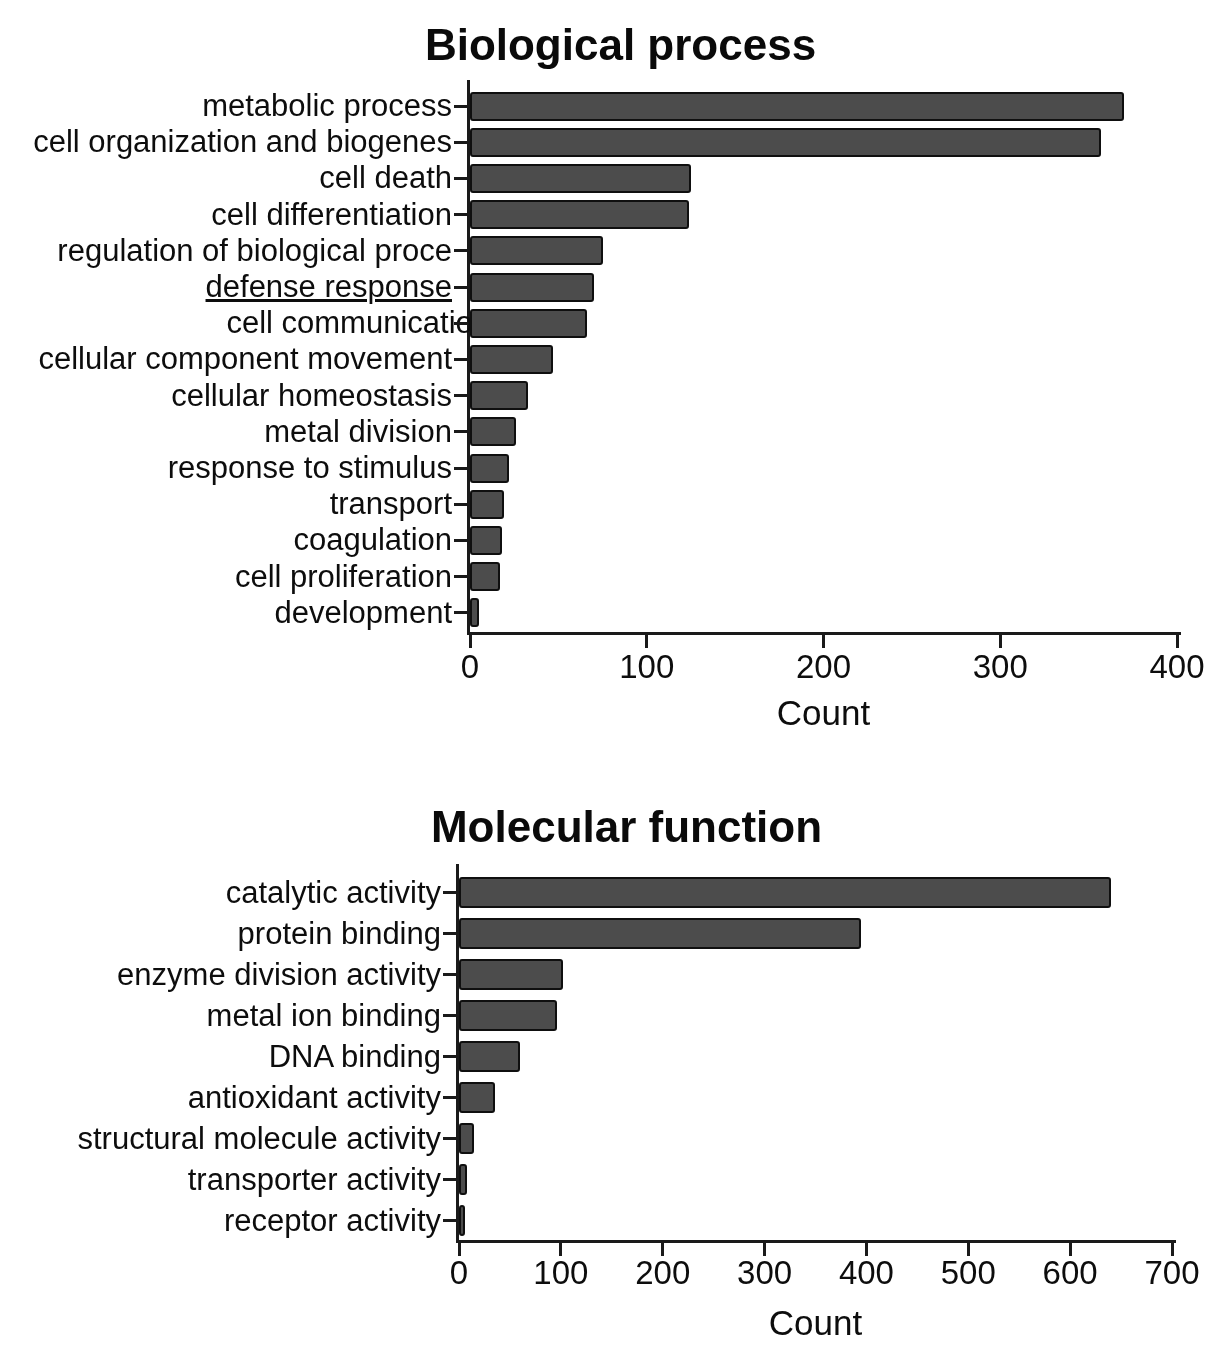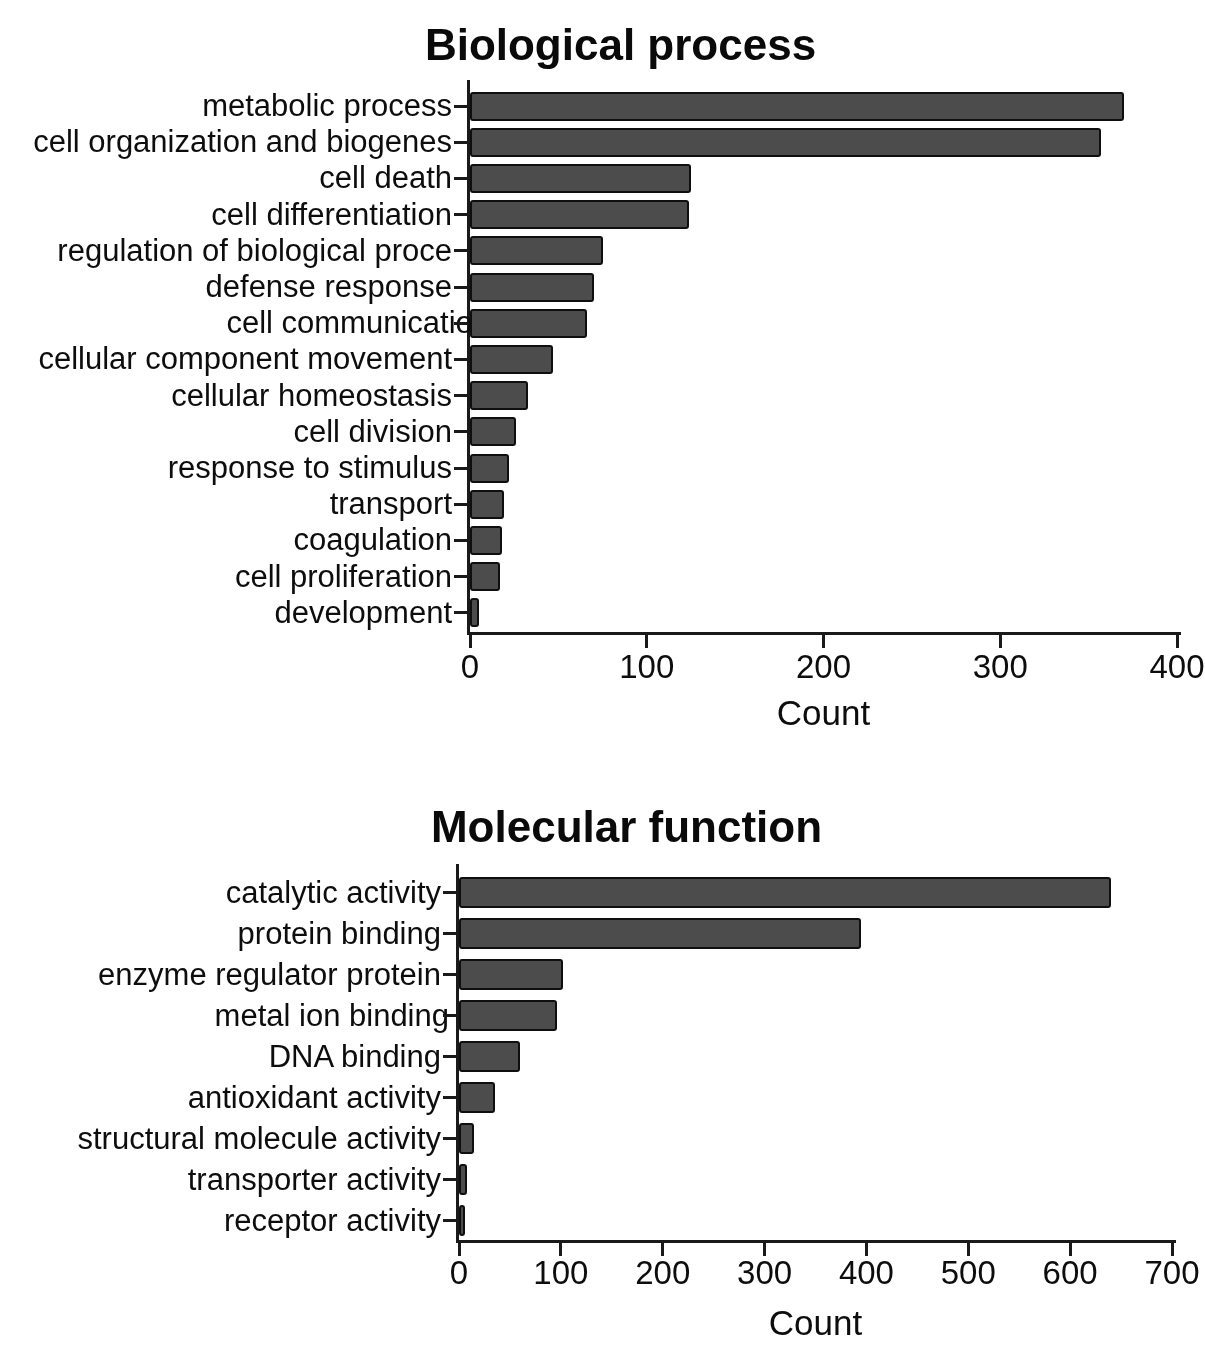--- a/index.html
+++ b/index.html
@@ -64,33 +64,33 @@
       <div class="bar" style="left: 470px; top: 127.8px; width: 630.997px; height: 29px;"></div>
       <div class="cat-label" style="left: 0px; width: 452px; top: 160.4px; height: 36.2px; line-height: 36.2px;">cell death</div>
       <div class="ytick" style="left: 454px; top: 177px; width: 13px; height: 3px;"></div>
       <div class="bar" style="left: 470px; top: 164px; width: 220.938px; height: 29px;"></div>
       <div class="cat-label" style="left: 0px; width: 452px; top: 196.6px; height: 36.2px; line-height: 36.2px;">cell differentiation</div>
       <div class="ytick" style="left: 454px; top: 213.2px; width: 13px; height: 3px;"></div>
       <div class="bar" style="left: 470px; top: 200.2px; width: 219.17px; height: 29px;"></div>
       <div class="cat-label" style="left: 0px; width: 452px; top: 232.8px; height: 36.2px; line-height: 36.2px;">regulation of biological proce</div>
       <div class="ytick" style="left: 454px; top: 249.4px; width: 13px; height: 3px;"></div>
       <div class="bar" style="left: 470px; top: 236.4px; width: 132.562px; height: 29px;"></div>
-      <div class="cat-label" style="left: 0px; width: 452px; top: 269px; height: 36.2px; line-height: 36.2px;">defense response</div>
+      <div class="cat-label" style="left: 0px; width: 452px; top: 269px; height: 36.2px; line-height: 36.2px; text-decoration: underline;">defense response</div>
       <div class="ytick" style="left: 454px; top: 285.6px; width: 13px; height: 3px;"></div>
       <div class="bar" style="left: 470px; top: 272.6px; width: 123.725px; height: 29px;"></div>
       <div class="cat-label" style="left: 0px; width: 452px; top: 305.2px; height: 36.2px; line-height: 36.2px; margin-left: 38px;">cell communication</div>
       <div class="ytick" style="left: 454px; top: 321.8px; width: 13px; height: 3px;"></div>
       <div class="bar" style="left: 470px; top: 308.8px; width: 116.655px; height: 29px;"></div>
       <div class="cat-label" style="left: 0px; width: 452px; top: 341.4px; height: 36.2px; line-height: 36.2px;">cellular component movement</div>
       <div class="ytick" style="left: 454px; top: 358px; width: 13px; height: 3px;"></div>
       <div class="bar" style="left: 470px; top: 345px; width: 83.0725px; height: 29px;"></div>
       <div class="cat-label" style="left: 0px; width: 452px; top: 377.6px; height: 36.2px; line-height: 36.2px;">cellular homeostasis</div>
       <div class="ytick" style="left: 454px; top: 394.2px; width: 13px; height: 3px;"></div>
       <div class="bar" style="left: 470px; top: 381.2px; width: 58.3275px; height: 29px;"></div>
-      <div class="cat-label" style="left: 0px; width: 452px; top: 413.8px; height: 36.2px; line-height: 36.2px;">cell division</div>
+      <div class="cat-label" style="left: 0px; width: 452px; top: 413.8px; height: 36.2px; line-height: 36.2px;">metal division</div>
       <div class="ytick" style="left: 454px; top: 430.4px; width: 13px; height: 3px;"></div>
       <div class="bar" style="left: 470px; top: 417.4px; width: 45.955px; height: 29px;"></div>
       <div class="cat-label" style="left: 0px; width: 452px; top: 450px; height: 36.2px; line-height: 36.2px; text-align: right;">response to stimulus</div>
       <div class="ytick" style="left: 454px; top: 466.6px; width: 13px; height: 3px;"></div>
       <div class="bar" style="left: 470px; top: 453.6px; width: 38.885px; height: 29px;"></div>
       <div class="cat-label" style="left: 0px; width: 452px; top: 486.2px; height: 36.2px; line-height: 36.2px;">transport</div>
       <div class="ytick" style="left: 454px; top: 502.8px; width: 13px; height: 3px;"></div>
       <div class="bar" style="left: 470px; top: 489.8px; width: 33.5825px; height: 29px;"></div>
       <div class="cat-label" style="left: 0px; width: 452px; top: 522.4px; height: 36.2px; line-height: 36.2px;">coagulation</div>
       <div class="ytick" style="left: 454px; top: 539px; width: 13px; height: 3px;"></div>
@@ -117,24 +117,24 @@
     <h2 class="chart-title">Molecular function</h2>
     <div class="xlabel">Count</div>
   <div class="axis-line" style="left: 456px; top: 864px; width: 3px; height: 379px;"></div>
       <div class="axis-line" style="left: 456px; top: 1240px; width: 720px; height: 3px;"></div>
       <div class="cat-label" style="left: 0px; width: 441px; top: 872px; height: 41px; line-height: 41px;">catalytic activity</div>
       <div class="ytick" style="left: 443px; top: 891px; width: 13px; height: 3px;"></div>
       <div class="bar" style="left: 459px; top: 877px; width: 651.886px; height: 31px;"></div>
       <div class="cat-label" style="left: 0px; width: 441px; top: 913px; height: 41px; line-height: 41px;">protein binding</div>
       <div class="ytick" style="left: 443px; top: 932px; width: 13px; height: 3px;"></div>
       <div class="bar" style="left: 459px; top: 918px; width: 402.336px; height: 31px;"></div>
-      <div class="cat-label" style="left: 0px; width: 441px; top: 954px; height: 41px; line-height: 41px;">enzyme regulator protein</div>
+      <div class="cat-label" style="left: 0px; width: 441px; top: 954px; height: 41px; line-height: 41px;">enzyme division activity</div>
       <div class="ytick" style="left: 443px; top: 973px; width: 13px; height: 3px;"></div>
       <div class="bar" style="left: 459px; top: 959px; width: 103.894px; height: 31px;"></div>
-      <div class="cat-label" style="left: 8px; width: 441px; top: 995px; height: 41px; line-height: 41px;">metal ion binding</div>
+      <div class="cat-label" style="left: 0px; width: 441px; top: 995px; height: 41px; line-height: 41px;">metal ion binding</div>
       <div class="ytick" style="left: 443px; top: 1014px; width: 13px; height: 3px;"></div>
       <div class="bar" style="left: 459px; top: 1000px; width: 97.7829px; height: 31px;"></div>
       <div class="cat-label" style="left: 0px; width: 441px; top: 1036px; height: 41px; line-height: 41px; text-align: right;">DNA binding</div>
       <div class="ytick" style="left: 443px; top: 1055px; width: 13px; height: 3px;"></div>
       <div class="bar" style="left: 459px; top: 1041px; width: 61.1143px; height: 31px;"></div>
       <div class="cat-label" style="left: 0px; width: 441px; top: 1077px; height: 41px; line-height: 41px;">antioxidant activity</div>
       <div class="ytick" style="left: 443px; top: 1096px; width: 13px; height: 3px;"></div>
       <div class="bar" style="left: 459px; top: 1082px; width: 35.65px; height: 31px;"></div>
       <div class="cat-label" style="left: 0px; width: 441px; top: 1118px; height: 41px; line-height: 41px;">structural molecule activity</div>
       <div class="ytick" style="left: 443px; top: 1137px; width: 13px; height: 3px;"></div>

